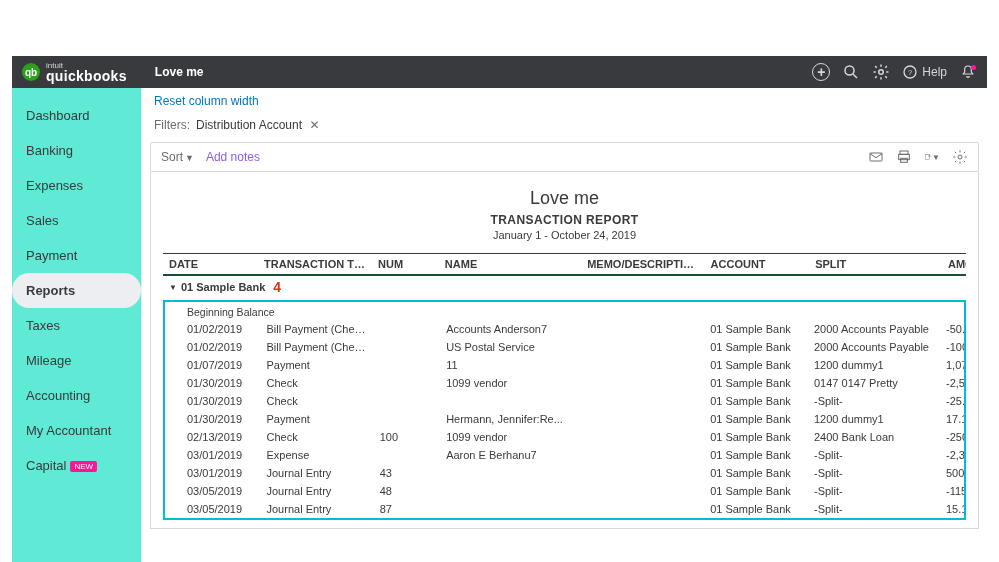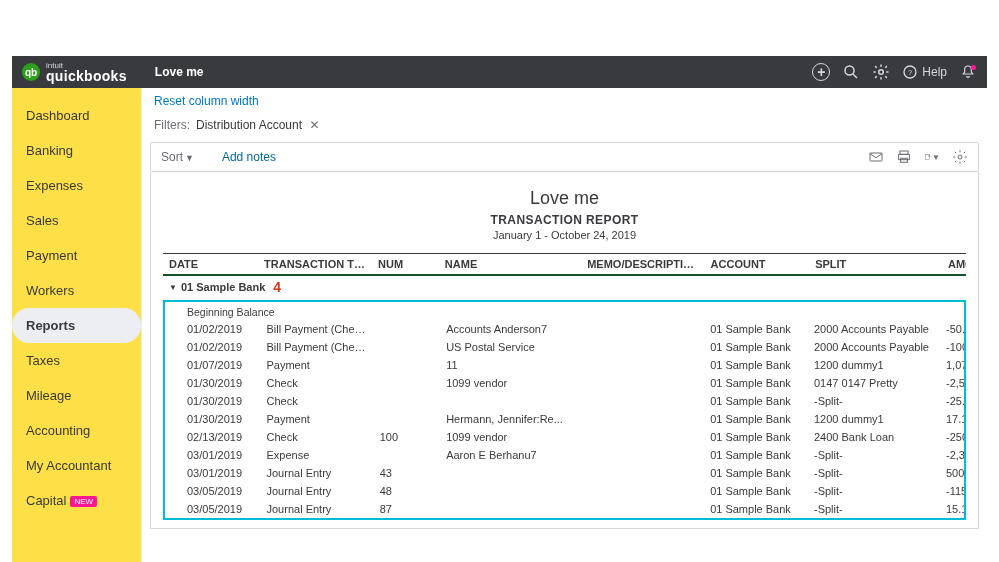--- a/index.html
+++ b/index.html
@@ -7,32 +7,32 @@
   .topbar { position: absolute; top: 56px; left: 12px; right: 12px; height: 32px; background: #393a3d; display: flex; align-items: center; padding: 0 10px; color: #fff; }
   .qb-logo { width: 18px; height: 18px; border-radius: 50%; background: #2ca01c; display: flex; align-items: center; justify-content: center; color: #fff; font-weight: bold; font-size: 10px; margin-right: 6px; }
   .intuit { font-size: 8px; line-height: 8px; color: #d4d7dc; }
   .brand { font-weight: 700; font-size: 14px; letter-spacing: .3px; margin-right: 14px; line-height: 12px; }
   .company { font-weight: 600; font-size: 12px; color: #fff; }
   .top-spacer { flex: 1; }
   .top-icon { width: 18px; height: 18px; display: inline-flex; align-items: center; justify-content: center; margin-left: 12px; cursor: pointer; fill: #d4d7dc; color: #d4d7dc; }
   .top-icon.circle { border-radius: 50%; border: 1.5px solid #d4d7dc; width: 18px; height: 18px; font-size: 14px; font-weight: bold; }
   .help-label { font-size: 12px; margin-left: 4px; color: #d4d7dc; }
   .shell { position: absolute; top: 88px; left: 12px; right: 12px; bottom: 0; display: flex; background: #fff; }
-  .sidebar { width: 130px; background: #fde047; border-right: 1px solid #eceef1; padding-top: 10px; }
+  .sidebar { width: 130px; background: #5eead4; border-right: 1px solid #eceef1; padding-top: 10px; }
   .side-item { padding: 10px 14px; font-size: 13px; color: #393a3d; cursor: pointer; }
   .side-item.active { font-weight: 600; background: #eceef1; border-radius: 17px; }
   .badge-new { font-size: 8px; background: #ff1694; color: #fff; padding: 1px 4px; border-radius: 2px; margin-left: 4px; vertical-align: middle; }
   .main { flex: 1; padding-left: 8px; overflow: hidden; }
   .reset-link { color: #0077c5; font-size: 12px; padding: 6px 4px; cursor: pointer; }
   .filter-row { padding: 4px 4px 8px; font-size: 12px; color: #6b6c72; display: flex; align-items: center; }
   .filter-chip { margin-left: 6px; color: #393a3d; }
   .chip-x { margin-left: 4px; cursor: pointer; color: #6b6c72; }
   .toolbar { border: 1px solid #d4d7dc; border-radius: 2px; margin: 2px 8px 0 0; padding: 6px 10px; display: flex; align-items: center; font-size: 12px; }
   .sort-link { color: #6b6c72; cursor: pointer; }
-  .add-notes-link { color: #0369a1; margin-left: 28px; cursor: pointer; }
+  .add-notes-link { color: #8b5cf6; margin-left: 12px; cursor: pointer; }
   .tool-spacer { flex: 1; }
   .tool-icon { width: 16px; height: 16px; margin-left: 12px; cursor: pointer; display: inline-flex; align-items: center; justify-content: center; stroke: #6b6c72; fill: none; color: #6b6c72; }
   .report-panel { border: 1px solid #d4d7dc; border-top: none; margin: 0 8px 0 0; padding: 16px 12px 8px; }
   .r-company { text-align: center; font-size: 18px; color: #393a3d; margin-bottom: 4px; }
   .r-title { text-align: center; font-size: 12px; font-weight: 700; letter-spacing: .4px; margin-bottom: 2px; }
   .r-range { text-align: center; font-size: 11px; color: #393a3d; margin-bottom: 12px; }
   .grid { width: 100%; font-size: 11px; }
   .ghead { display: flex; border-top: 1px solid #393a3d; border-bottom: 2px solid #14532d; font-weight: 700; padding: 2px 0; }
   .col { padding: 2px 6px; overflow: hidden; text-overflow: ellipsis; white-space: nowrap; }
   .c-date { width: 100px; }
@@ -91,21 +91,20 @@
   </div>
 </div>
 
 <div class="shell">
   <div class="sidebar" id="sidebar">
       <div class="side-item">Dashboard</div>
       <div class="side-item">Banking</div>
       <div class="side-item">Expenses</div>
       <div class="side-item">Sales</div>
       <div class="side-item">Payment</div>
-      <div class="side-item">Workers</div>
       <div class="side-item active">Reports</div>
       <div class="side-item">Taxes</div>
       <div class="side-item">Mileage</div>
       <div class="side-item">Accounting</div>
       <div class="side-item">My Accountant</div>
       <div class="side-item">Capital<span class="badge-new">NEW</span></div>
     </div>
 
   <div class="main">
     <div class="reset-link">Reset column width</div>

